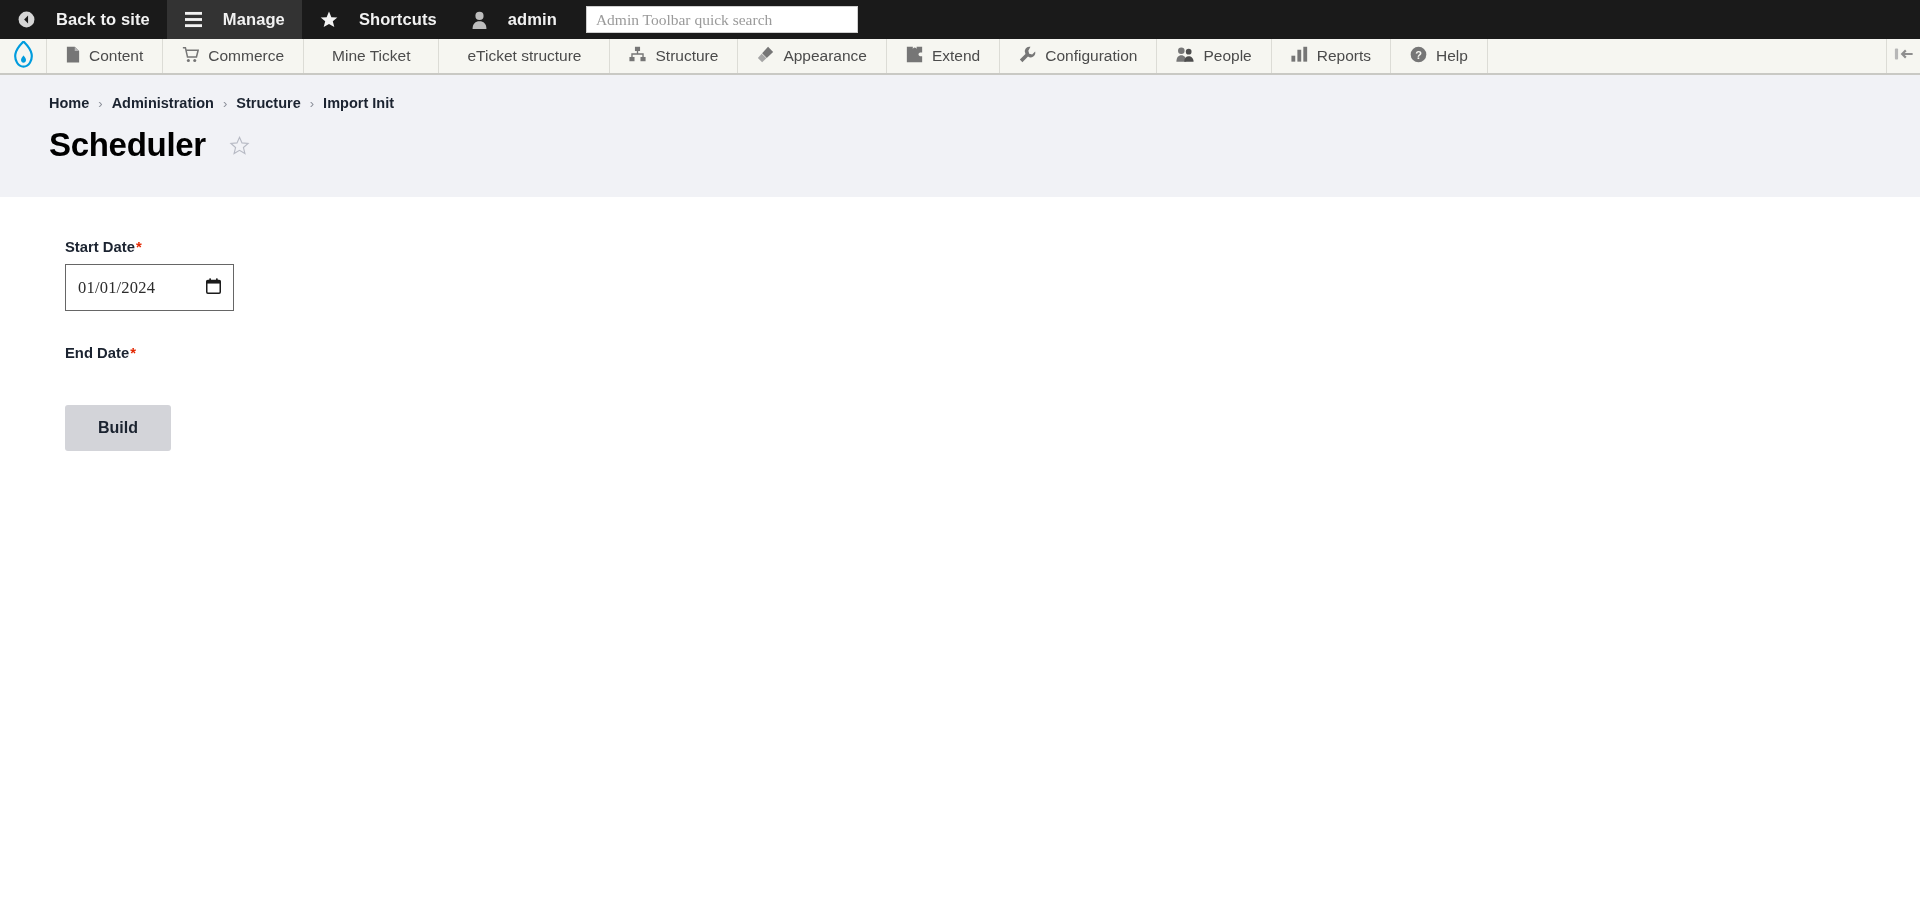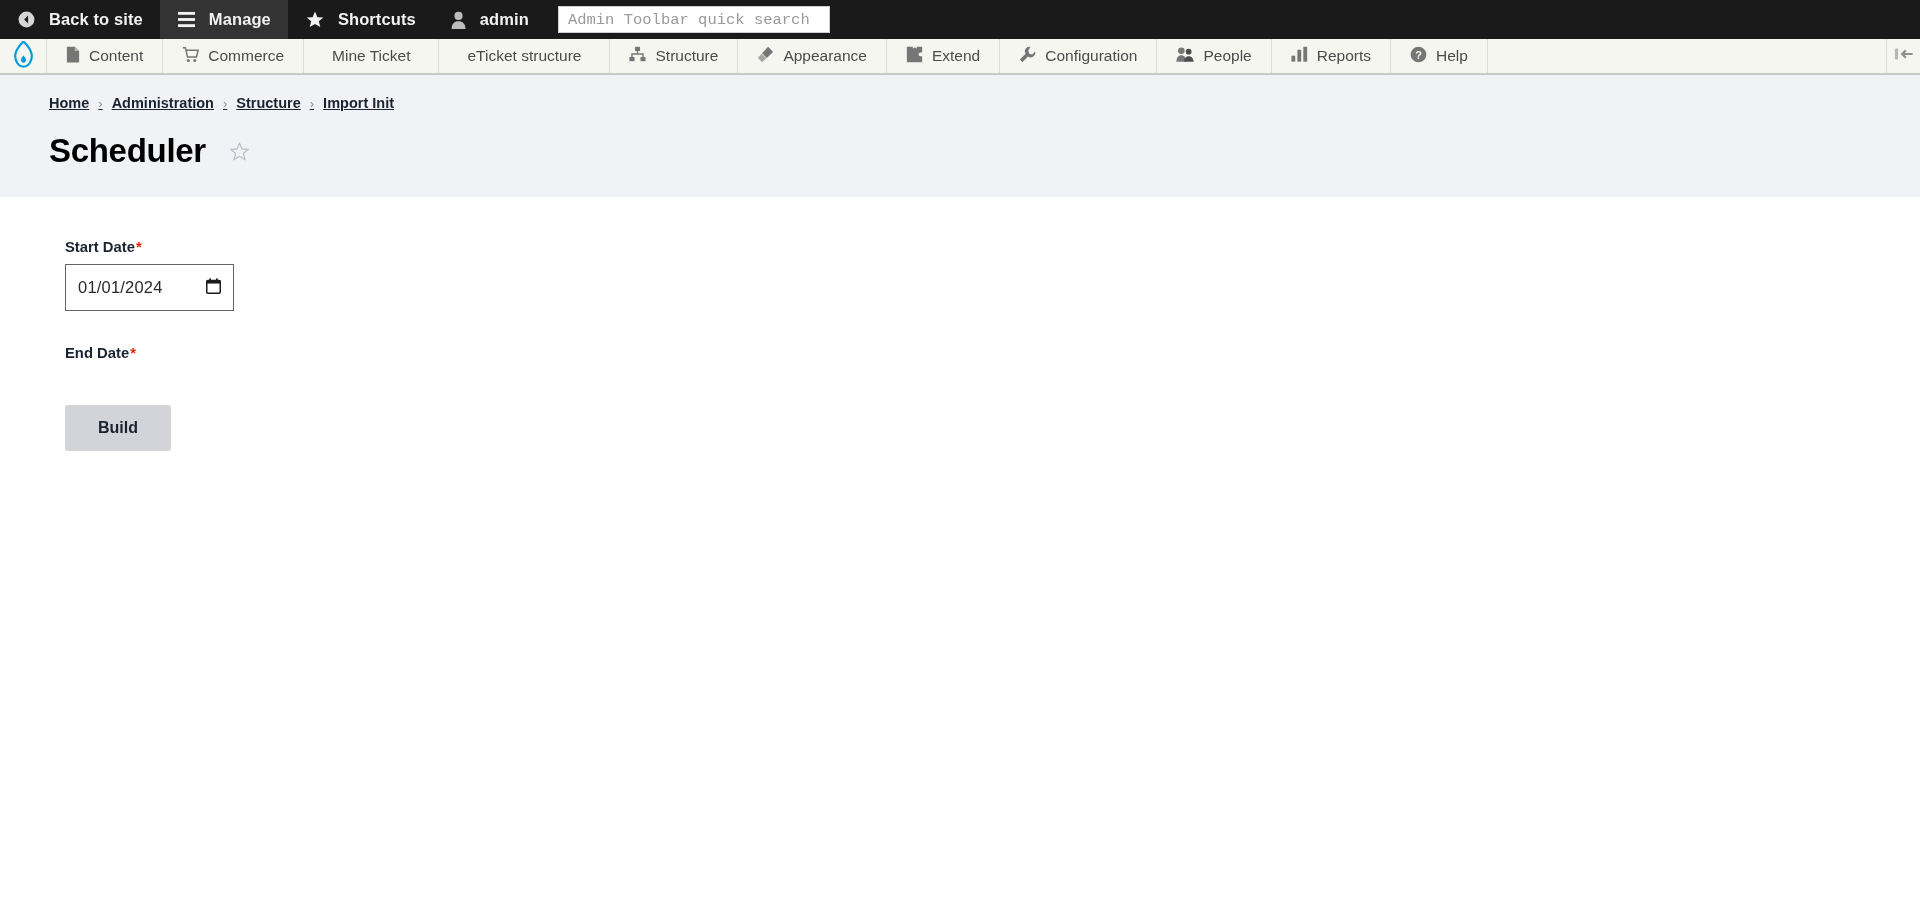--- a/index.html
+++ b/index.html
@@ -16,21 +16,21 @@
     height: 39px;
     background: #1a1a1a;
     display: flex;
     align-items: stretch;
     position: relative;
     z-index: 20;
   }
   .bar-item {
     display: flex;
     align-items: center;
-    gap: 13px;
+    gap: 20px;
     padding: 0 17px;
     color: #f2f2f2;
     font-size: 16.5px;
     font-weight: bold;
     letter-spacing: 0.1px;
     white-space: nowrap;
     cursor: pointer;
     border: none;
     background: transparent;
     font-family: "Liberation Sans", sans-serif;
@@ -41,21 +41,21 @@
   .quick-search {
     width: 272px;
     height: 27px;
     align-self: center;
     margin-left: 12px;
     background: #ffffff;
     border: 1px solid #cfcfcf;
     padding: 0 9px;
     font-size: 15.5px;
     color: #333;
-    font-family: Liberation Mono, monospace;
+    font-family: Liberation Serif, serif;
   }
   .quick-search::placeholder { color: #9a9a9a; }
 
   
   .menu-bar {
     height: 36px;
     background: #f6f6f1;
     border-bottom: 2px solid #c9c9c4;
     display: flex;
     align-items: stretch;
@@ -99,22 +99,21 @@
     padding: 20px 0 24px 49px;
     height: 122px;
   }
   .breadcrumb {
     display: flex;
     align-items: center;
     gap: 9px;
     font-size: 14.5px;
     font-weight: bold;
     color: #1b2330;
-    margin-bottom: 21px;
-    text-decoration: underline;
+    margin-bottom: 15px;
   }
   .crumb { cursor: pointer; color: #1b2330; text-decoration: none; }
   .crumb-sep { color: #8b8f99; font-size: 13px; font-weight: normal; }
   .page-title {
     display: flex;
     align-items: center;
     gap: 23px;
     font-size: 33px;
     font-weight: bold;
     color: #000000;
@@ -143,21 +142,21 @@
     padding: 0 12px;
     font-size: 16.5px;
     color: #2b2b2b;
     background: #ffffff;
     font-family: "Liberation Sans", sans-serif;
     display: flex;
     align-items: center;
     justify-content: space-between;
     cursor: text;
   }
-  .date-val { letter-spacing: 0.2px; }
+  .date-val { letter-spacing: 0.2px; font-family: Liberation Serif, serif; }
 
   .build-btn {
     margin-top: 10px;
     width: 106px;
     height: 46px;
     background: #d3d4d9;
     border: none;
     border-radius: 3px;
     font-size: 16px;
     font-weight: bold;

